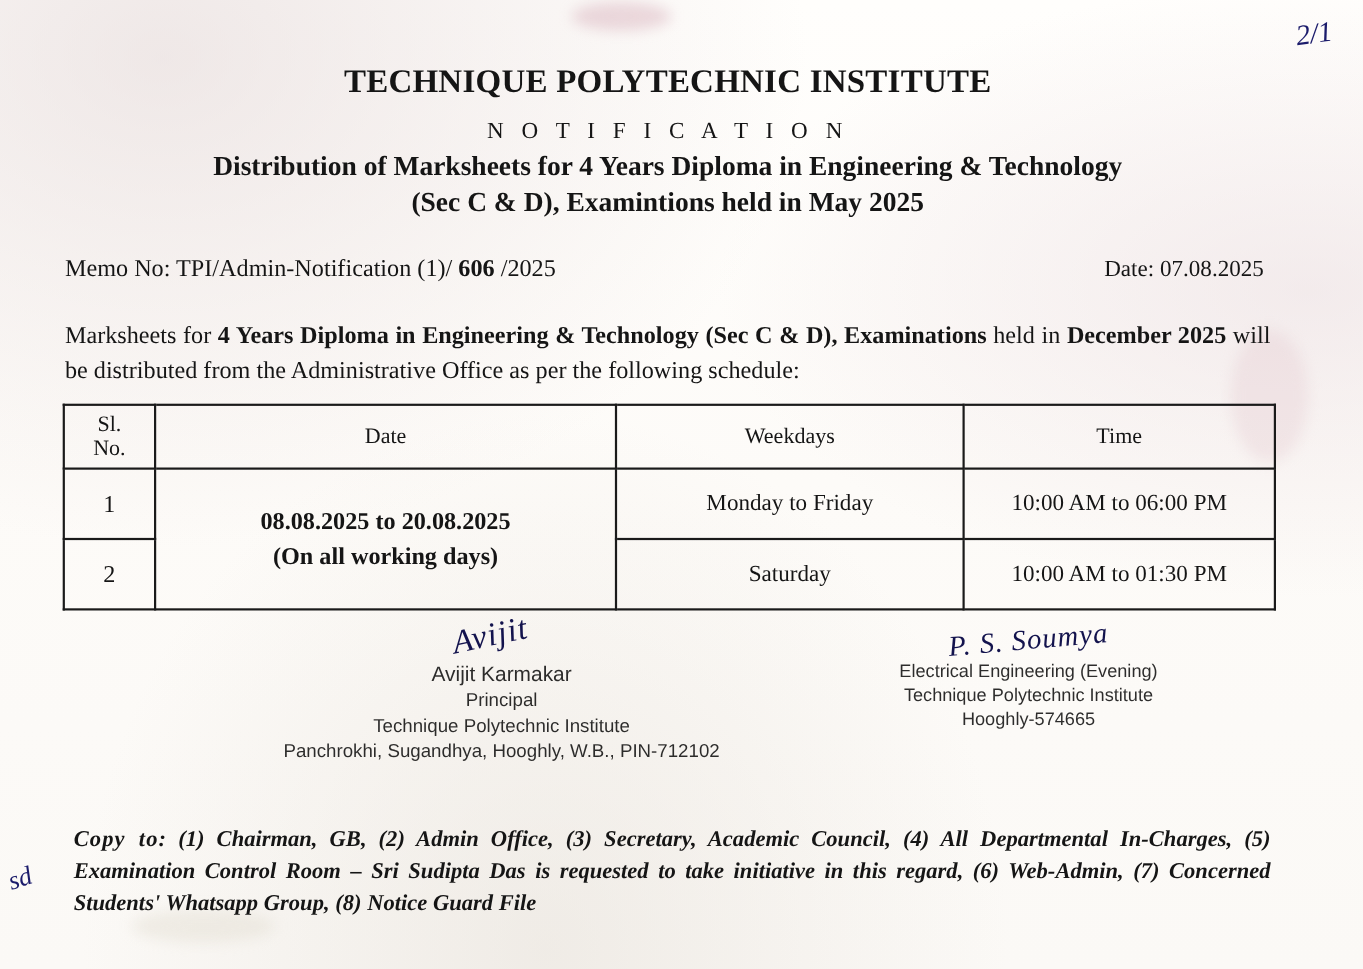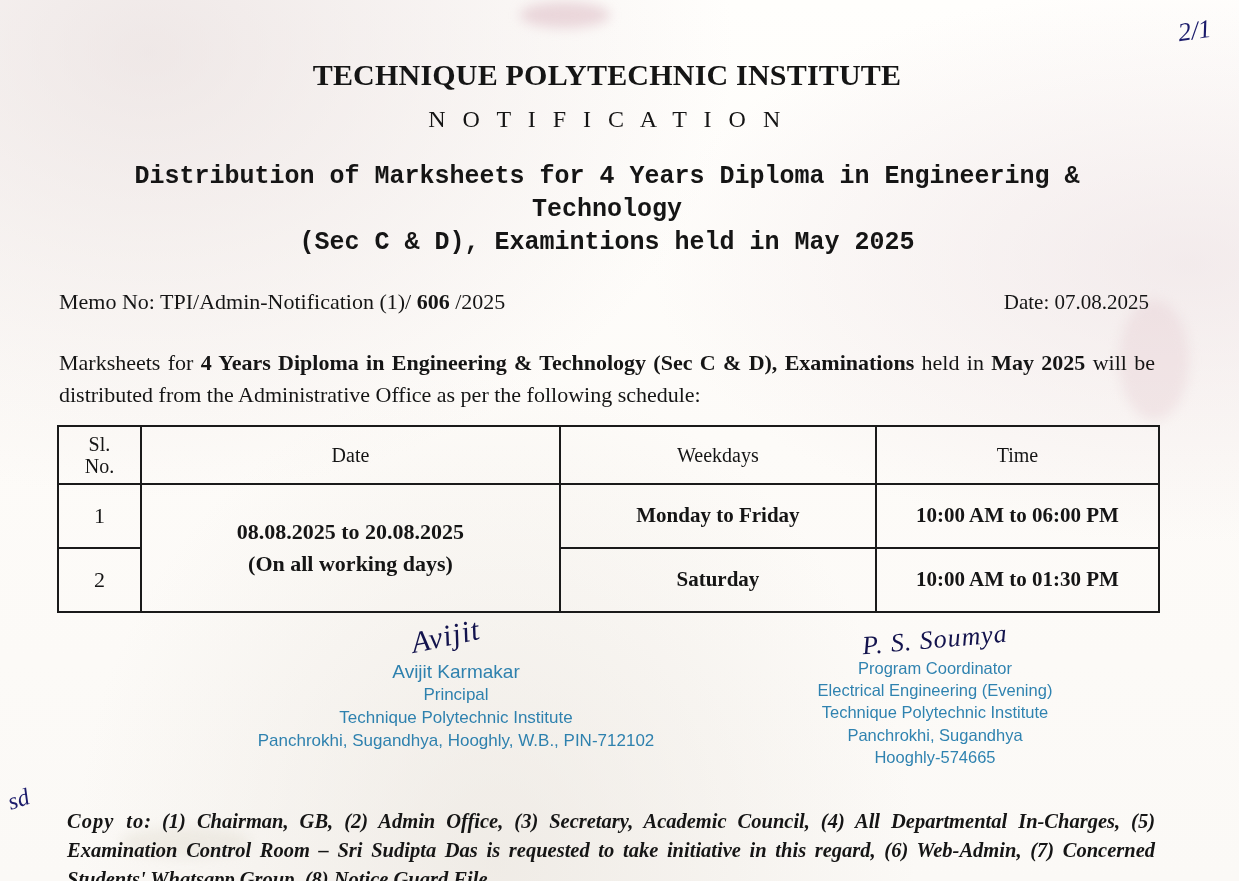--- a/index.html
+++ b/index.html
@@ -59,31 +59,30 @@
   }
   .org-addr {
     text-align: center;
     font-weight: bold;
     font-size: 19px;
     margin-top: 8px;
     letter-spacing: 0.3px;
   }
   .notification-word {
     text-align: center;
-    font-size: 24px;
+    font-size: 21px;
     letter-spacing: 5.5px;
     margin-top: 14px;
   }
   .subject {
     text-align: center;
     font-weight: bold;
     font-size: 25px;
     line-height: 1.32;
-    margin-top: 27px;
-    font-family: Liberation Mono, monospace;
+    margin-top: 4px;
   }
 
   .memo-row {
     display: flex;
     justify-content: space-between;
     align-items: flex-end;
     margin-top: 30px;
     font-size: 22px;
   }
   .memo-left { white-space: nowrap; }
@@ -124,21 +123,21 @@
   td.sl {
     font-size: 22px;
     height: 60px;
   }
   td.date-merged {
     font-weight: bold;
     font-size: 22px;
     line-height: 1.45;
   }
   td.weekday, td.time {
-    font-weight: bold;
+    font-weight: normal;
     font-size: 21px;
   }
 
   .sign-area {
     position: relative;
     height: 178px;
   }
 
   .sig-left {
     position: absolute;
@@ -166,21 +165,21 @@
     transform: rotate(-12deg);
     display: inline-block;
     margin-left: -20px;
   }
   .sig-right .sig-scribble {
     transform: rotate(-5deg);
     display: inline-block;
     font-size: 26px;
   }
   .stamp-block {
-    color: #0369a1;
+    color: #000000;
     font-family: "Liberation Sans", sans-serif;
     font-size: 17px;
     line-height: 1.35;
     opacity: 0.82;
   }
   .stamp-block .nm { font-size: 19px; }
   .stamp-left { margin-top: 6px; }
   .stamp-right { margin-top: 2px; font-size: 16.5px; }
   .stamp-right .line1 { }
 
@@ -238,21 +237,21 @@
     <div class="memo-row">
       <div class="memo-left">
         <span>Memo No: TPI/Admin-Notification (1)/</span>
         <span class="memo-no">606</span>
         <span>/2025</span>
       </div>
       <div class="memo-right">Date: 07.08.2025</div>
     </div>
 
     <div class="body-para">
-      <span>Marksheets for </span><b>4 Years Diploma in Engineering &amp; Technology (Sec C &amp; D), Examinations</b><span> held in </span><b>May 2025</b><span> will be distributed from the Administrative Office as per the following schedule:</span>
+      <span>Marksheets for </span><b>4 Years Diploma in Engineering &amp; Technology (Sec C &amp; D), Examinations</b><span> held in </span><b>December 2025</b><span> will be distributed from the Administrative Office as per the following schedule:</span>
     </div>
 
     <table class="schedule">
       <thead>
         <tr>
           <th class="col-sl">
             <div>Sl.</div>
             <div>No.</div>
           </th>
           <th class="col-date">Date</th>
@@ -286,24 +285,22 @@
           <div class="nm">Avijit Karmakar</div>
           <div>Principal</div>
           <div>Technique Polytechnic Institute</div>
           <div>Panchrokhi, Sugandhya, Hooghly, W.B., PIN-712102</div>
         </div>
       </div>
 
       <div class="sig-right">
         <div class="sig-scribble">P. S. Soumya</div>
         <div class="stamp-block stamp-right">
-          <div class="line1">Program Coordinator</div>
           <div>Electrical Engineering (Evening)</div>
           <div>Technique Polytechnic Institute</div>
-          <div>Panchrokhi, Sugandhya</div>
           <div>Hooghly-574665</div>
         </div>
       </div>
 
     </div>
 
     <div class="copy-to">
       <span class="lbl">Copy to:</span><span>(1) Chairman, GB, (2) Admin Office, (3) Secretary, Academic Council, (4) All Departmental In-Charges, (5) Examination Control Room – Sri Sudipta Das is requested to take initiative in this regard, (6) Web-Admin, (7) Concerned Students' Whatsapp Group, (8) Notice Guard File</span>
     </div>
 

